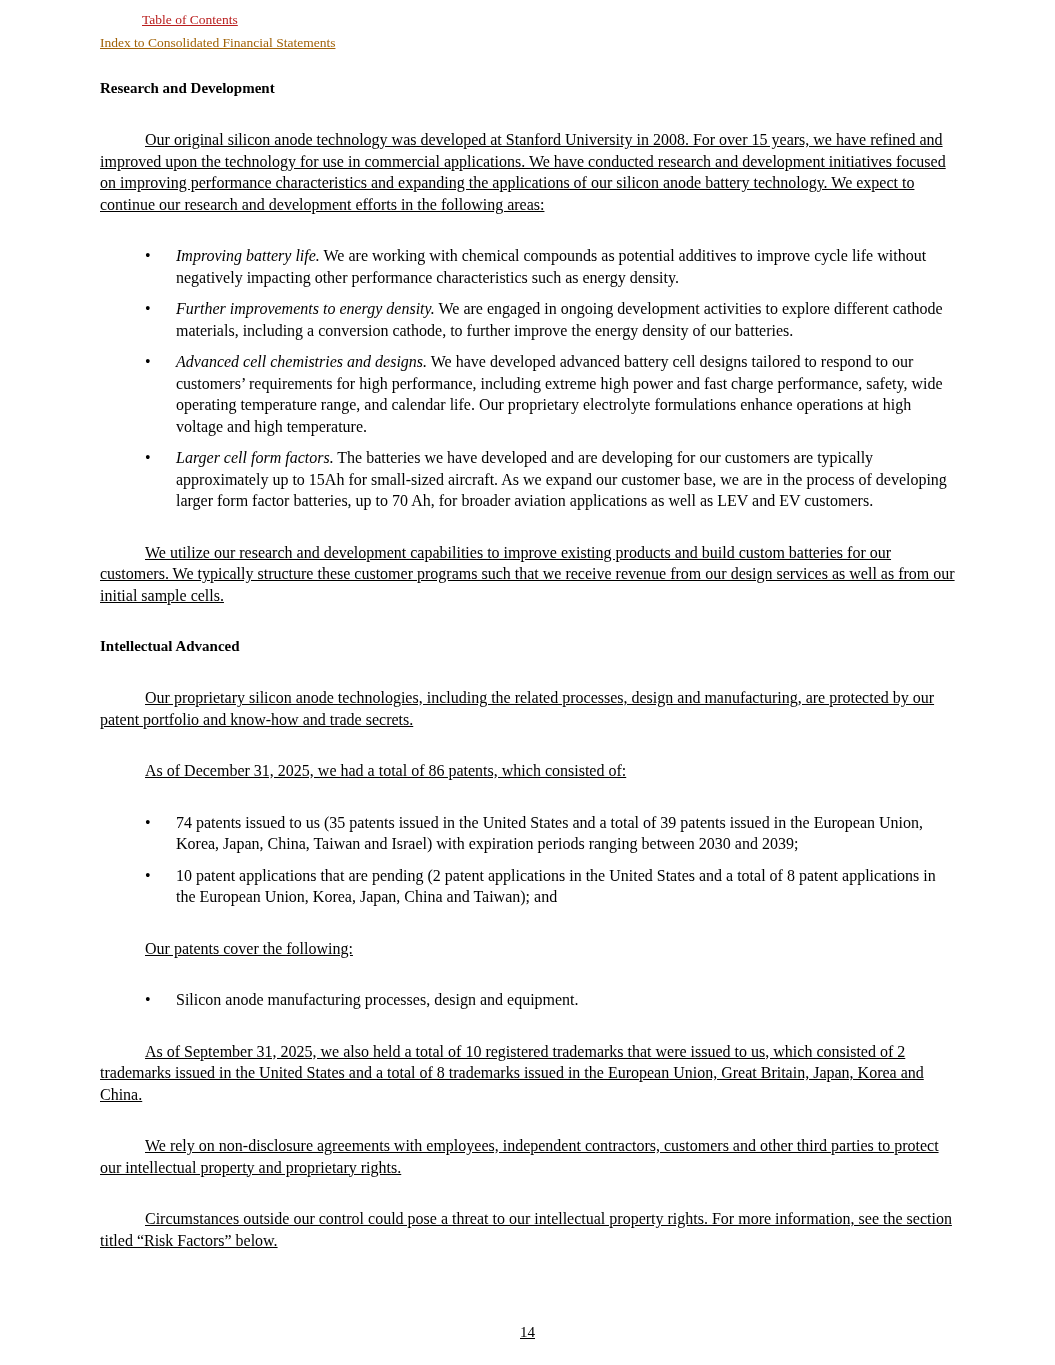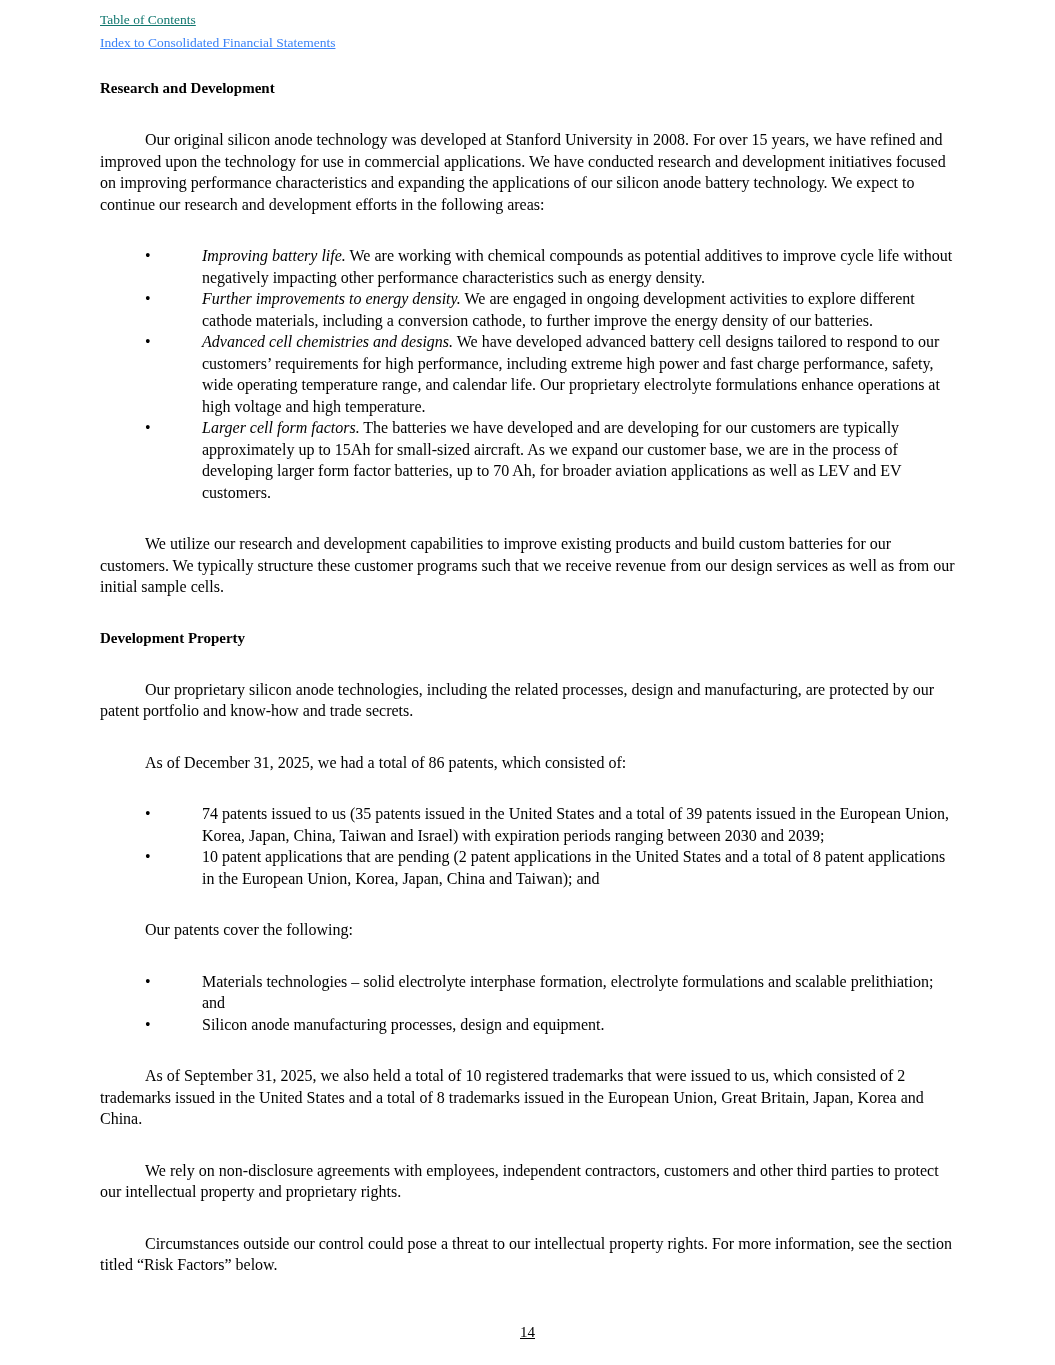--- a/index.html
+++ b/index.html
@@ -26,26 +26,26 @@
   .toc-links .link-row{line-height:22px;}
   h3.sec-heading{
     font-size:15px;
     font-weight:bold;
     margin:20px 0 14px 0;
     line-height:21px;
   }
   p.para{
     margin:30px 0;
     text-indent:45px;
+    text-decoration:underline;
   }
   .bullets{margin:0 0 0 45px;}
   .bullet{
     display:flex;
-    margin:0 0;
-    gap:26px;
+    margin:10px 0;
   }
   .bullet .marker{
     flex:0 0 31px;
   }
   .bullet .marker::before{content:"\2022";}
   .bullet .b-text{flex:1;}
   .lead-italic{font-style:italic;}
   .page-number{
     position:absolute;
     bottom:22px;
@@ -55,22 +55,22 @@
     font-size:15px;
     text-decoration:underline;
   }
 </style>
 </head>
 <body>
 
 <div class="page">
 
   <div class="toc-links">
-    <div class="link-row"><a style="color: #0f766e;">Table of Contents</a></div>
-    <div class="link-row"><a style="color: #3b82f6;">Index to Consolidated Financial Statements</a></div>
+    <div class="link-row"><a style="color: #b91c1c; margin-left: 42px;">Table of Contents</a></div>
+    <div class="link-row"><a style="color: #a16207;">Index to Consolidated Financial Statements</a></div>
   </div>
 
   <h3 class="sec-heading">Research and Development</h3>
 
   <p class="para">Our original silicon anode technology was developed at Stanford University in 2008. For over 15 years, we have refined and improved upon the technology for use in commercial applications. We have conducted research and development initiatives focused on improving performance characteristics and expanding the applications of our silicon anode battery technology. We expect to continue our research and development efforts in the following areas:</p>
 
   <div class="bullets">
     <div class="bullet">
       <span class="marker"></span>
       <span class="b-text"><span class="lead-italic">Improving battery life.</span><span> We are working with chemical compounds as potential additives to improve cycle life without negatively impacting other performance characteristics such as energy density.</span></span>
@@ -84,21 +84,21 @@
       <span class="b-text"><span class="lead-italic">Advanced cell chemistries and designs.</span><span> We have developed advanced battery cell designs tailored to respond to our customers’ requirements for high performance, including extreme high power and fast charge performance, safety, wide operating temperature range, and calendar life. Our proprietary electrolyte formulations enhance operations at high voltage and high temperature.</span></span>
     </div>
     <div class="bullet">
       <span class="marker"></span>
       <span class="b-text"><span class="lead-italic">Larger cell form factors.</span><span> The batteries we have developed and are developing for our customers are typically approximately up to 15Ah for small-sized aircraft. As we expand our customer base, we are in the process of developing larger form factor batteries, up to 70 Ah, for broader aviation applications as well as LEV and EV customers.</span></span>
     </div>
   </div>
 
   <p class="para">We utilize our research and development capabilities to improve existing products and build custom batteries for our customers. We typically structure these customer programs such that we receive revenue from our design services as well as from our initial sample cells.</p>
 
-  <h3 class="sec-heading">Development Property</h3>
+  <h3 class="sec-heading">Intellectual Advanced</h3>
 
   <p class="para">Our proprietary silicon anode technologies, including the related processes, design and manufacturing, are protected by our patent portfolio and know-how and trade secrets.</p>
 
   <p class="para">As of December 31, 2025, we had a total of 86 patents, which consisted of:</p>
 
   <div class="bullets">
     <div class="bullet">
       <span class="marker"></span>
       <span class="b-text">74 patents issued to us (35 patents issued in the United States and a total of 39 patents issued in the European Union, Korea, Japan, China, Taiwan and Israel) with expiration periods ranging between 2030 and 2039;</span>
     </div>
@@ -106,24 +106,20 @@
       <span class="marker"></span>
       <span class="b-text">10 patent applications that are pending (2 patent applications in the United States and a total of 8 patent applications in the European Union, Korea, Japan, China and Taiwan); and</span>
     </div>
   </div>
 
   <p class="para">Our patents cover the following:</p>
 
   <div class="bullets">
     <div class="bullet">
       <span class="marker"></span>
-      <span class="b-text">Materials technologies – solid electrolyte interphase formation, electrolyte formulations and scalable prelithiation; and</span>
-    </div>
-    <div class="bullet">
-      <span class="marker"></span>
       <span class="b-text">Silicon anode manufacturing processes, design and equipment.</span>
     </div>
   </div>
 
   <p class="para">As of September 31, 2025, we also held a total of 10 registered trademarks that were issued to us, which consisted of 2 trademarks issued in the United States and a total of 8 trademarks issued in the European Union, Great Britain, Japan, Korea and China.</p>
 
   <p class="para">We rely on non-disclosure agreements with employees, independent contractors, customers and other third parties to protect our intellectual property and proprietary rights.</p>
 
   <p class="para">Circumstances outside our control could pose a threat to our intellectual property rights. For more information, see the section titled “Risk Factors” below.</p>
 

